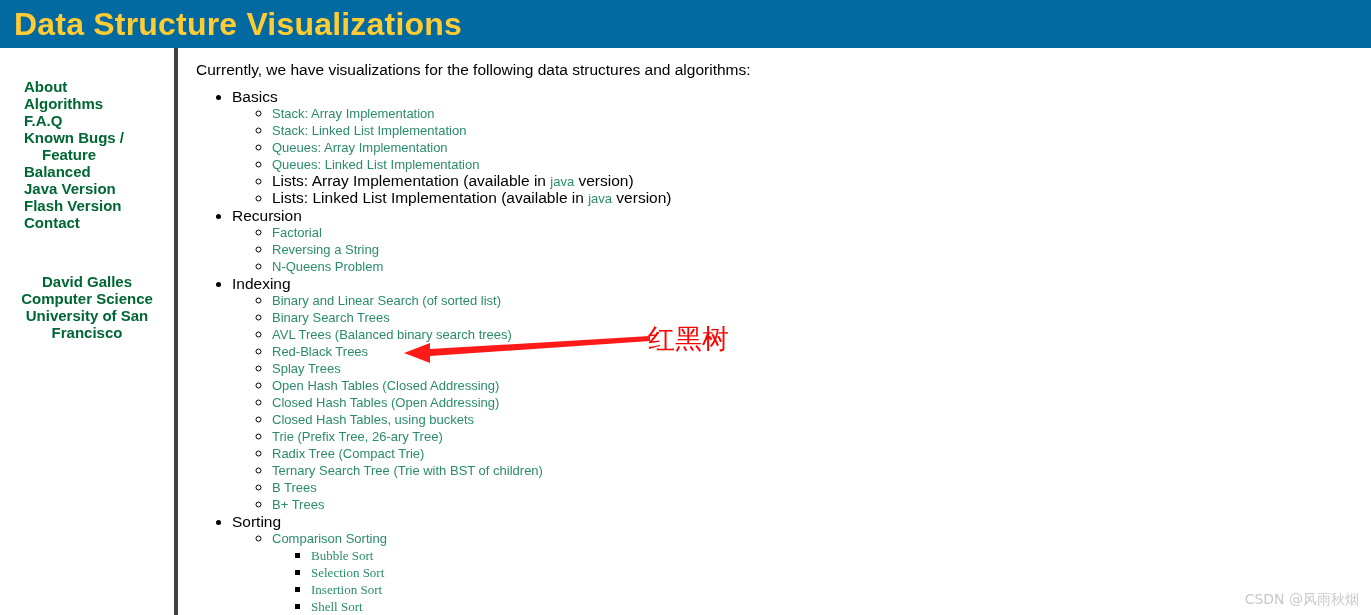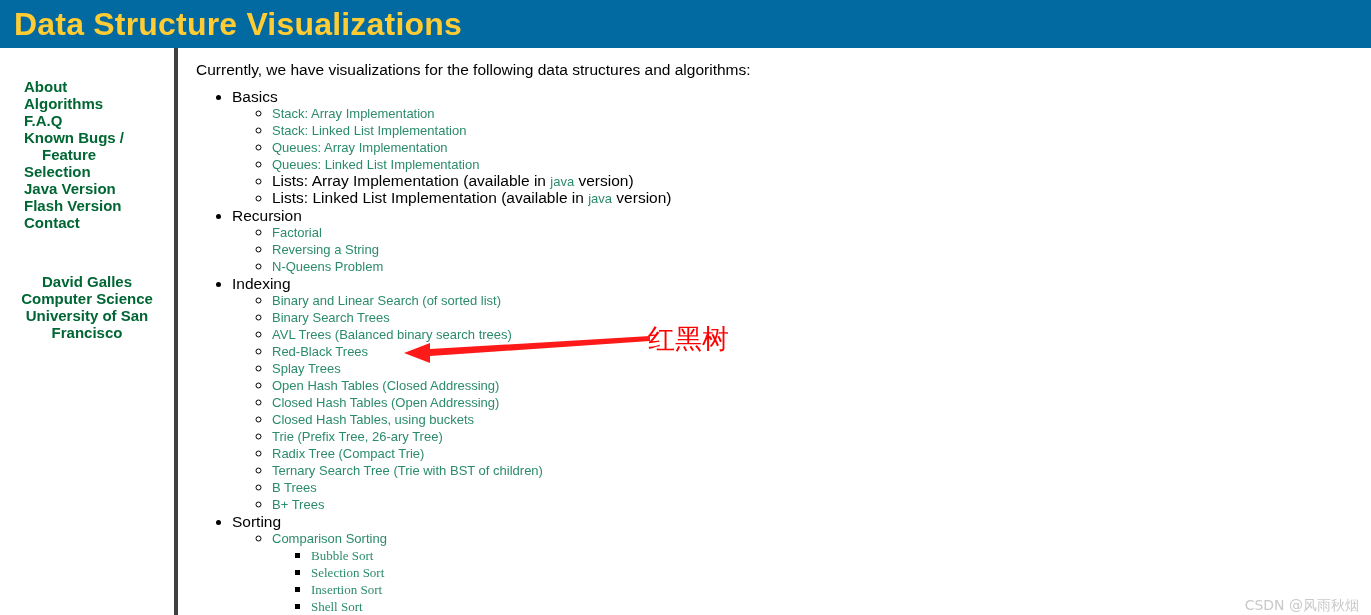--- a/index.html
+++ b/index.html
@@ -147,21 +147,21 @@
     font-weight: normal;
     line-height: 30px;
     white-space: nowrap;
     font-family: "DejaVu Sans", sans-serif;
   }
 
   
   .watermark {
     position: absolute;
     right: 12px;
-    bottom: 0;
+    bottom: 6px;
     color: #c9c9c9;
     font-size: 14px;
     white-space: nowrap;
     font-family: "DejaVu Sans", sans-serif;
   }
 </style>
 </head>
 <body>
 
 <div class="header">
@@ -177,21 +177,21 @@
       </li>
       <li class="nav-item">
         <span>Algorithms</span>
       </li>
       <li class="nav-item">
         <span>F.A.Q</span>
       </li>
       <li class="nav-item indent-wrap">
         <span class="wrap-line">Known Bugs /</span>
         <span class="wrap-line pad">Feature</span>
-        <span class="wrap-line">Selection</span>
+        <span class="wrap-line">Balanced</span>
       </li>
       <li class="nav-item">
         <span>Java Version</span>
       </li>
       <li class="nav-item">
         <span>Flash Version</span>
       </li>
       <li class="nav-item">
         <span>Contact</span>
       </li>

